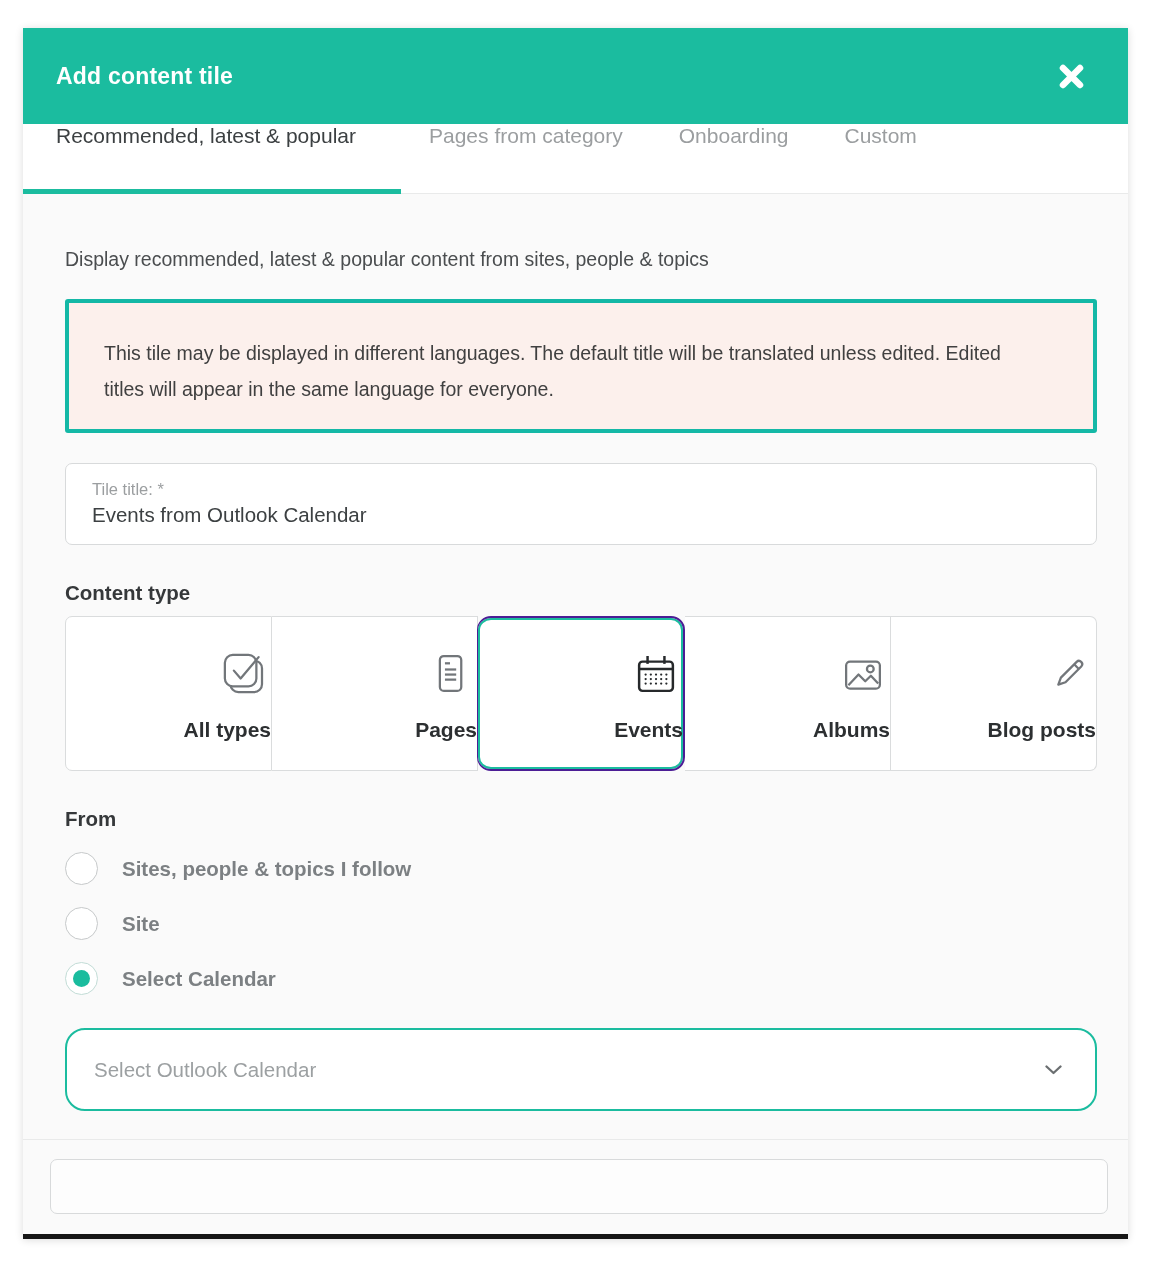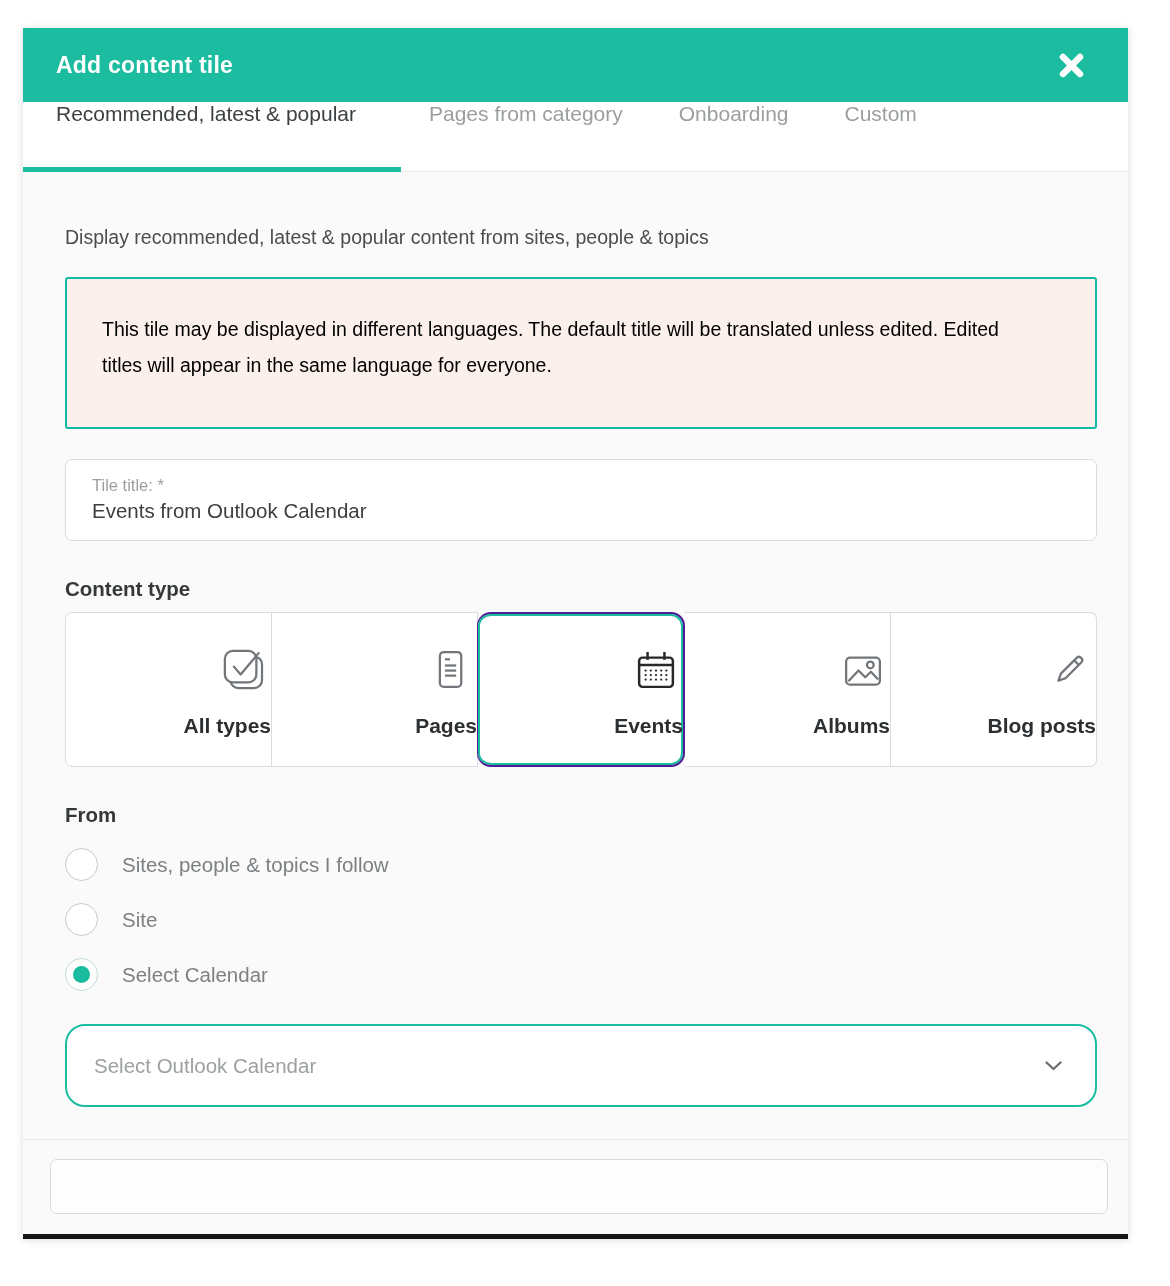--- a/index.html
+++ b/index.html
@@ -14,21 +14,21 @@
     position: absolute;
     left: 23px; top: 28px;
     width: 1105px; height: 1211px;
     background: #fafafa;
     border-bottom: 5px solid #161616;
     box-shadow: 0 1px 8px rgba(0,0,0,0.14);
   }
 
   
   .modal-header {
-    height: 74px;
+    height: 96px;
     background: #1bbc9f;
     display: flex;
     align-items: center;
     justify-content: space-between;
     padding: 0 40px 0 33px;
   }
   .modal-title {
     color: #ffffff;
     font-size: 23px;
     font-weight: bold;
@@ -75,26 +75,26 @@
     padding: 53px 31px 0 42px;
   }
   .intro {
     font-size: 19.5px;
     line-height: 24px;
     color: #4a4d4f;
   }
   .warning-box {
     margin-top: 28px;
     background: #fcf0ec;
-    border: 2px solid #14b8a6;
+    border: 4px solid #14b8a6;
     border-radius: 3px;
-    padding: 32px 60px 44px 35px;
+    padding: 32px 60px 22px 35px;
     font-size: 19.5px;
     line-height: 36px;
-    color: #000000;
+    color: #404040;
   }
   .text-field {
     margin-top: 30px;
     background: #ffffff;
     border: 1px solid #d8dadb;
     border-radius: 7px;
     padding: 17px 26px 18px 26px;
   }
   .text-field .field-label {
     display: block;
@@ -173,21 +173,21 @@
     background: #ffffff;
     margin-right: 24px;
     flex: none;
     display: flex; align-items: center; justify-content: center;
   }
   .radio.selected { border-color: #c2dcd6; }
   .radio .dot { width: 17px; height: 17px; border-radius: 50%; background: transparent; }
   .radio.selected .dot { background: #1abc9e; }
   .radio-label {
     font-size: 20.5px;
-    font-weight: normal;
+    font-weight: bold;
     color: #7c8083;
   }
 
   
   .select-box {
     margin-top: 33px;
     height: 83px;
     background: #ffffff;
     border: 2px solid #1bbc9f;
     border-radius: 20px;

